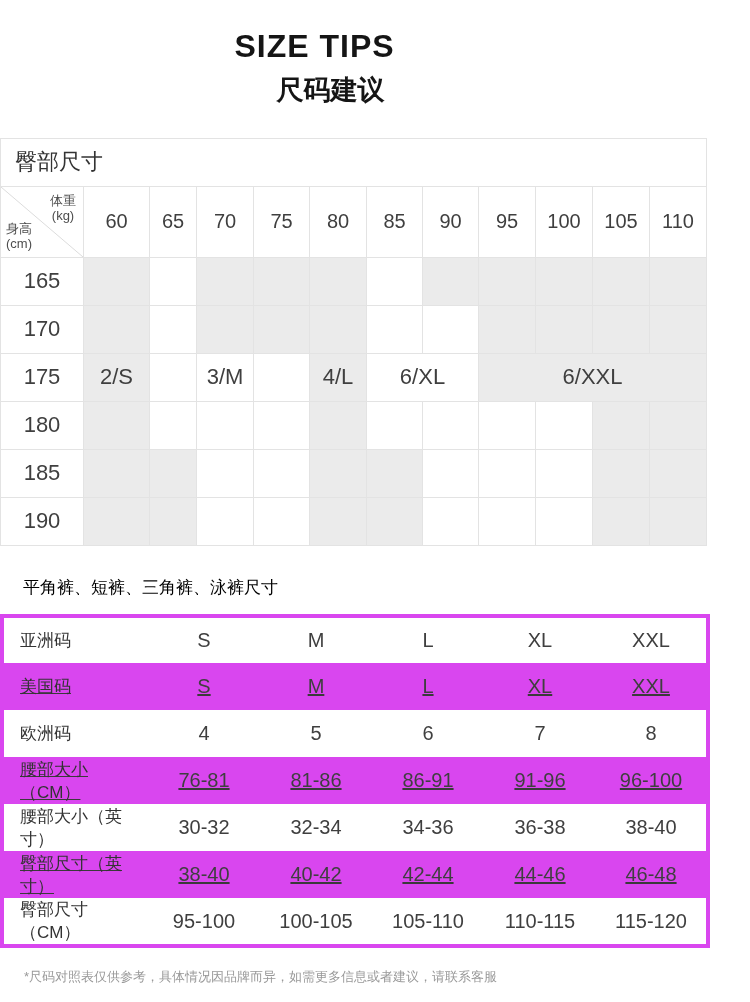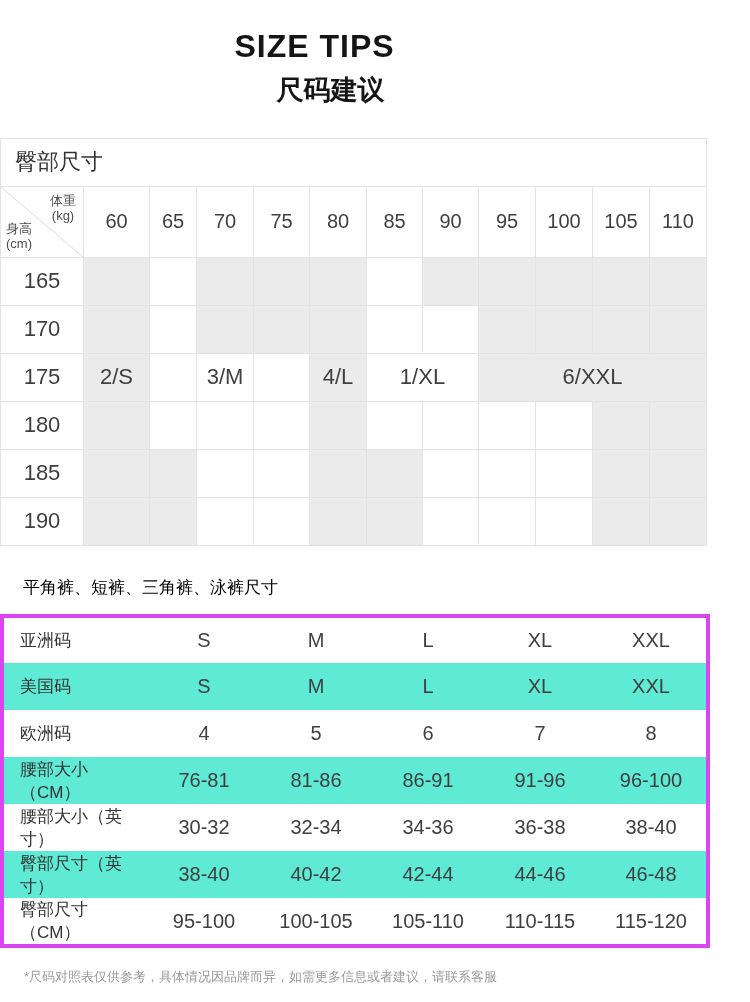--- a/index.html
+++ b/index.html
@@ -62,21 +62,21 @@
     border:4px solid #d946ef;
   }
   .measure-table td {
     height:47px; vertical-align:middle; text-align:center;
     font-size:20px; color:#3f3f3f;
   }
   .measure-table td.label {
     text-align:left; padding-left:16px;
     font-size:17px; color:#333333;
   }
-  .measure-table tr.shaded-row { background:#5eead4; }
+  .measure-table tr.shaded-row { background:#d946ef;text-decoration:underline; }
 
   .footnote {
     margin:21px 0 0 24px;
     font-size:13px; color:#999999; line-height:1.3;
   }
 </style>
 </head>
 <body>
 
 <div class="page">
@@ -159,21 +159,21 @@
           <td class="shaded"></td>
           <td class="shaded"></td>
         </tr>
         <tr class="data-row">
           <td class="height-cell">175</td>
           <td class="shaded">2/S</td>
           <td></td>
           <td>3/M</td>
           <td></td>
           <td class="shaded">4/L</td>
-          <td colspan="2">1/XL</td>
+          <td colspan="2">6/XL</td>
           <td class="shaded" colspan="4">6/XXL</td>
         </tr>
         <tr class="data-row">
           <td class="height-cell">180</td>
           <td class="shaded"></td>
           <td></td>
           <td></td>
           <td></td>
           <td class="shaded"></td>
           <td></td>

